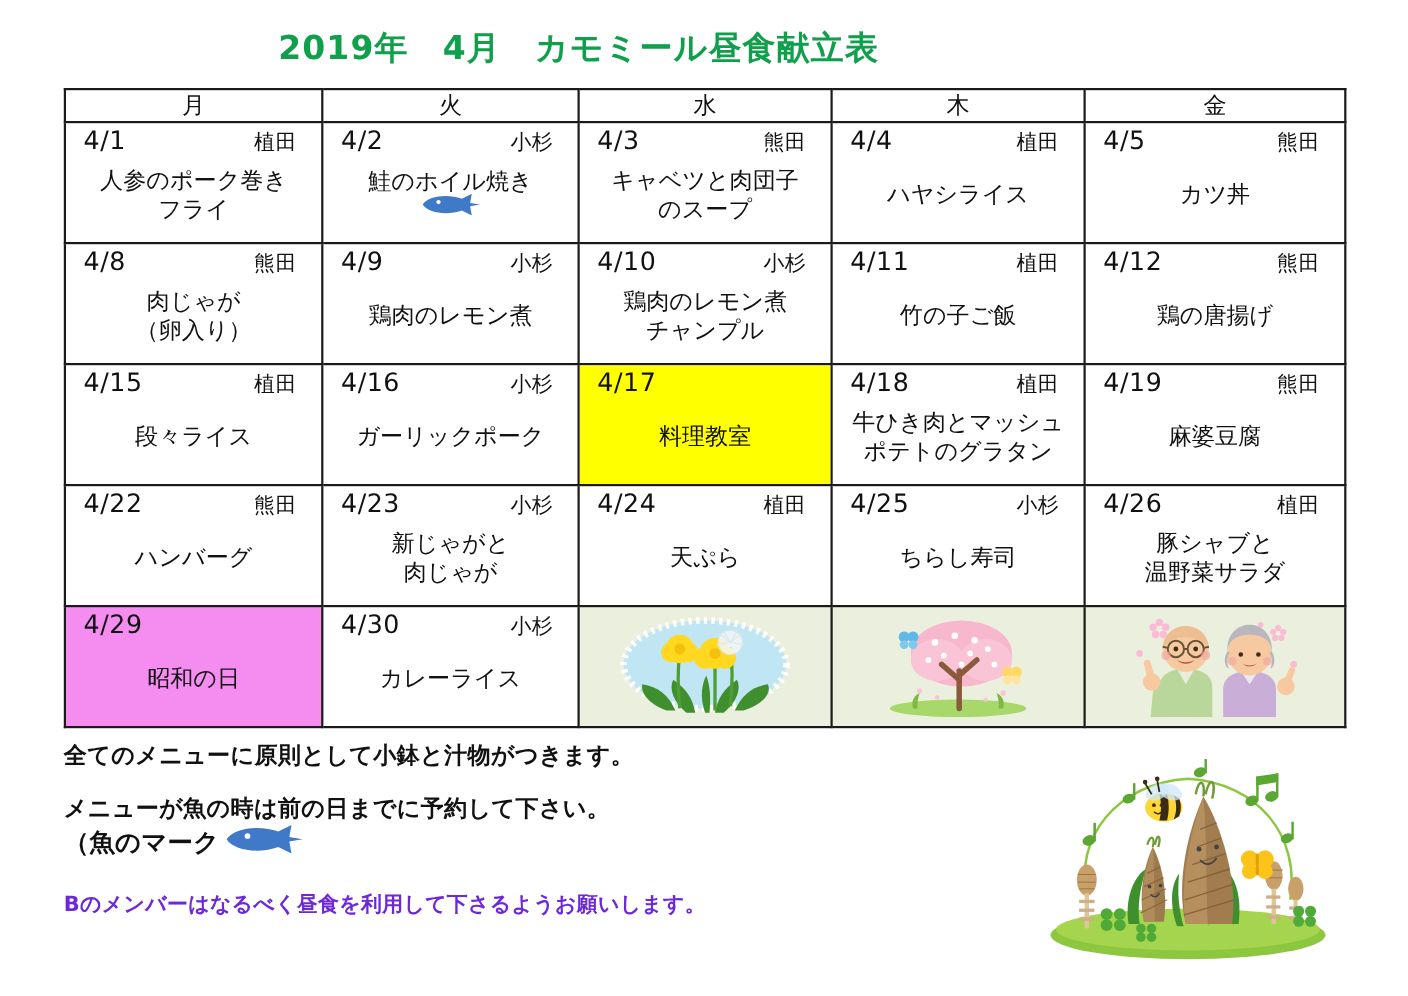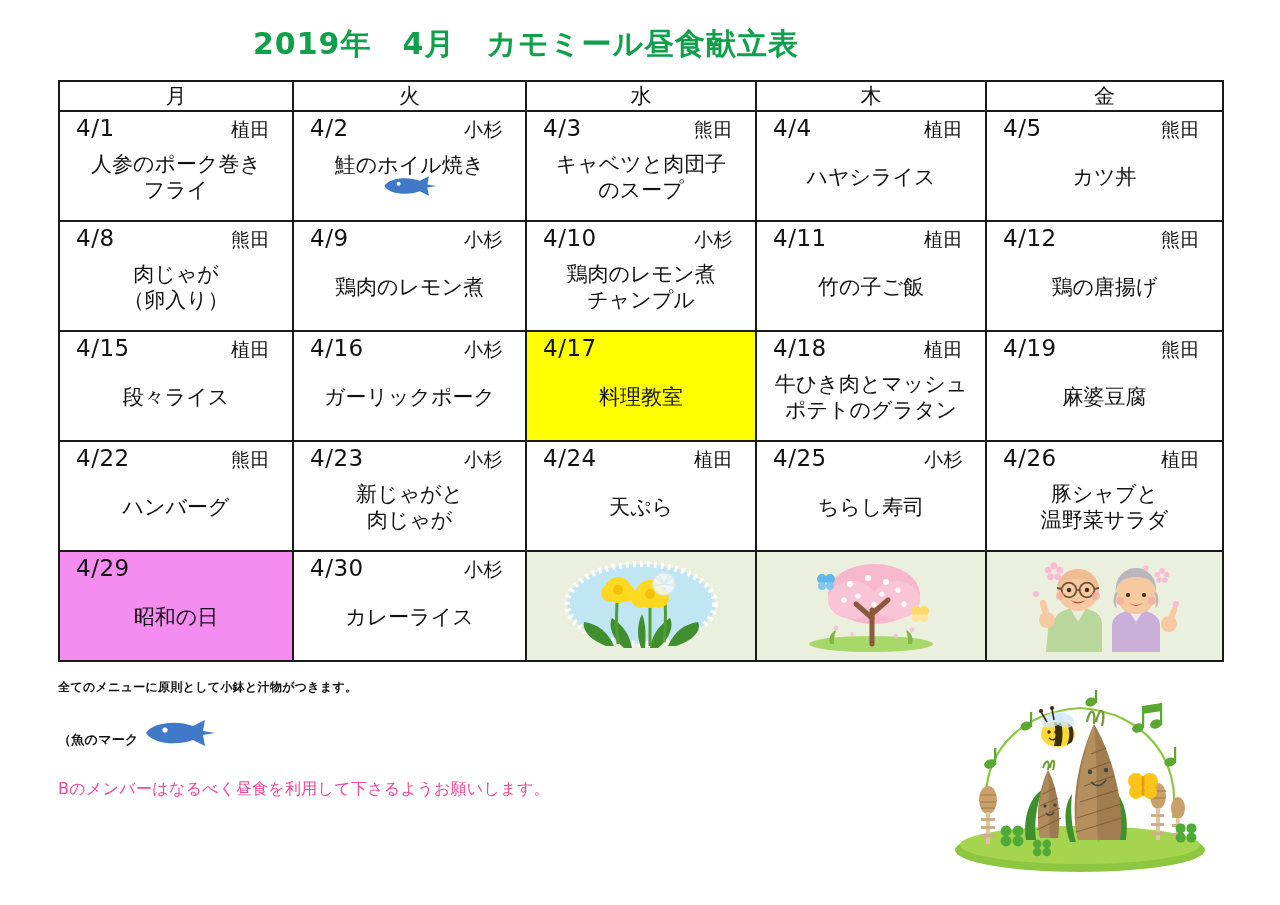--- a/index.html
+++ b/index.html
@@ -113,42 +113,42 @@
   }
 
   
   .notes {
     position: absolute;
     left: 58px;
     top: 672px;
     width: 760px;
   }
   .note-line {
-    font-size: 12px;
+    font-size: 21px;
     font-weight: 700;
     line-height: 30px;
     color: #111111;
     white-space: nowrap;
     letter-spacing: 0.3px;
   }
   .note-gap { height: 18px; }
   .note-paren {
     display: flex;
-    align-items: flex-end;
-    font-size: 13px;
+    align-items: center;
+    font-size: 23px;
     font-weight: 700;
     color: #111111;
     white-space: nowrap;
     letter-spacing: 0.3px;
   }
   .note-red {
-    font-size: 16px;
-    font-weight: 400;
+    font-size: 19px;
+    font-weight: 700;
     line-height: 28px;
-    color: #ec4899;
+    color: #6d28d9;
     white-space: nowrap;
     letter-spacing: 0.3px;
   }
   .red-block { margin-top: 26px; }
 
   
   .bamboo-art {
     position: absolute;
     left: 930px;
     top: 690px;
@@ -637,20 +637,21 @@
     </svg>
           </div>
         </td>
       </tr>
     </tbody>
 </table>
 
 <div class="notes">
   <div class="note-line">全てのメニューに原則として小鉢と汁物がつきます。</div>
   <div class="note-gap"></div>
+  <div class="note-line">メニューが魚の時は前の日までに予約して下さい。</div>
   <div class="note-paren">
     <span>（魚のマーク</span>
     <span class="fish-inline">
       <svg width="74" height="26" viewBox="0 0 74 26" aria-hidden="true">
         <path d="M3 13 C10 2, 34 0, 50 6 L62 0 L60 11 L72 13 L60 15 L62 26 L50 20 C34 26, 10 24, 3 13 Z" fill="#3f79c8"></path>
         <circle cx="22" cy="10" r="2.6" fill="#ffffff"></circle>
       </svg>
     </span>
   </div>
   <div class="red-block">

